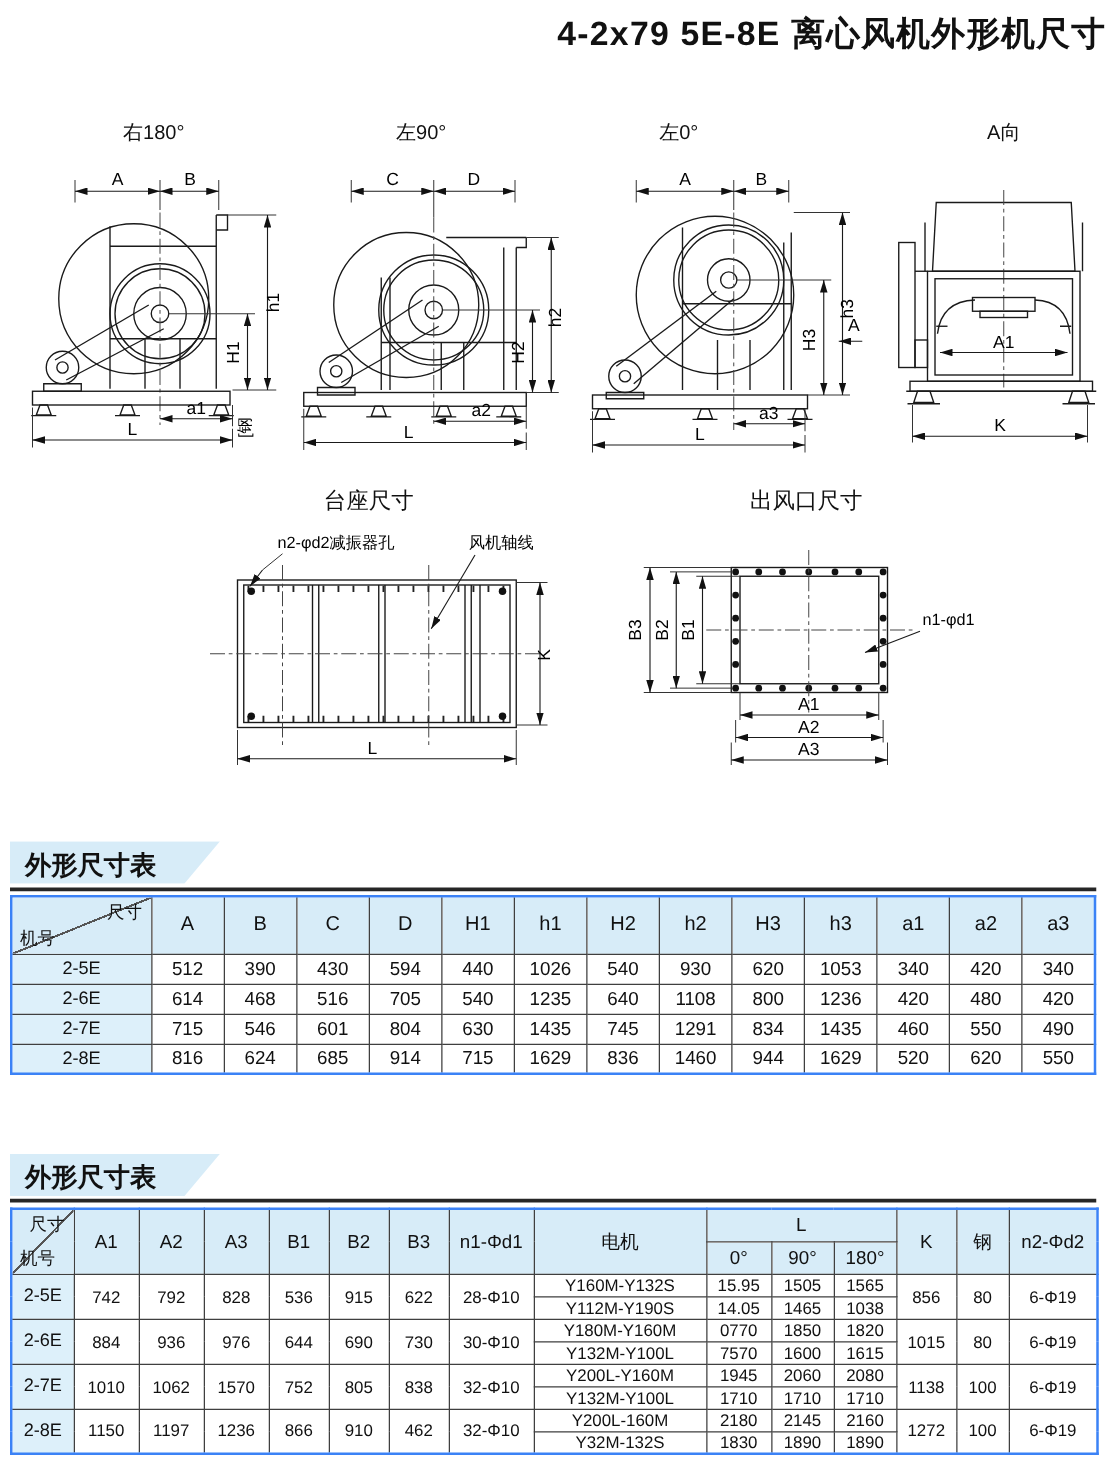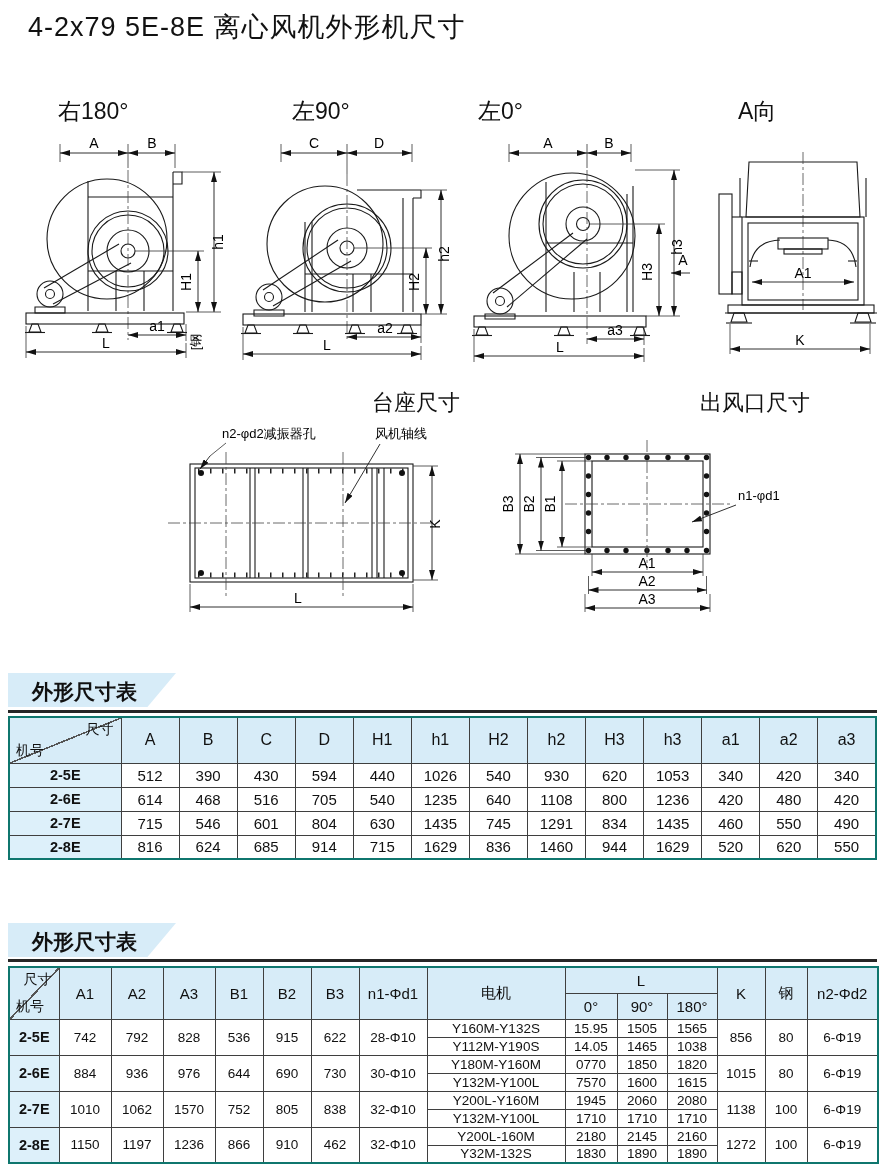--- a/index.html
+++ b/index.html
@@ -3,52 +3,52 @@
 <meta charset="utf-8">
 <style>
   * { box-sizing: border-box; margin: 0; padding: 0; }
   html,body { width: 885px; height: 1167px; }
   body {
     position: relative; background: #ffffff; color: #111;
     font-family: "Liberation Sans", sans-serif; overflow: hidden;
   }
   .abs { position: absolute; }
   .page-title {
-    top: 9px; left: 0; width: 885px; text-align: left;
-    font-size: 27px; font-weight: normal; letter-spacing: 1px; padding-left: 28px;
+    top: 9px; left: 0; width: 885px; text-align: right;
+    font-size: 27px; font-weight: bold; letter-spacing: 1px; padding-left: 28px;
   }
-  .view-label { font-size: 23px; width: 130px; }
-  .mid-label { font-size: 22px; text-align: right; width: 330px; }
+  .view-label { font-size: 16px; text-align: center; width: 130px; }
+  .mid-label { font-size: 18px; text-align: center; width: 330px; }
 
   
   svg .ln   { fill: none; stroke: #1a1a1a; stroke-width: 1.1; }
   svg .thin { fill: none; stroke: #333;    stroke-width: 0.8; }
   svg .dim  { fill: none; stroke: #1a1a1a; stroke-width: 0.9; }
   svg .cl   { fill: none; stroke: #444; stroke-width: 0.8; stroke-dasharray: 12 3 3 3; }
   svg .tick { fill: none; stroke: #222; stroke-width: 5; stroke-dasharray: 1.5 10.5; }
   svg .dot  { fill: #111; stroke: none; }
   svg text  { font-family: "Liberation Sans", sans-serif; font-size: 14px; fill: #000; }
   svg text.cn { font-size: 13px; }
 
   
   .bar {
     left: 8px; width: 168px; height: 34px; background: #d7ecf8;
     clip-path: polygon(0 0, 100% 0, 83% 100%, 0 100%);
-    font-size: 21px; font-weight: bold; padding: 5px 0 0 24px;
+    font-size: 21px; font-weight: bold; padding: 5px 0 0 12px;
   }
   .rule { left: 8px; width: 869px; height: 3px; background: #262626; }
 
   
-  table { border-collapse: collapse; table-layout: fixed; width: 869px; background: #fff; border: 2px solid #0f766e; }
+  table { border-collapse: collapse; table-layout: fixed; width: 869px; background: #fff; border: 2px solid #3b82f6; }
   th, td { border: 1px solid #3f3f3f; text-align: center; vertical-align: middle; overflow: hidden; font-weight: normal; }
   .t1 td { height: 24px; font-size: 15px; }
   .t1 thead th { height: 46px; font-size: 16px; background: #d7ecf8; }
   .t2 thead th { font-size: 15px; background: #d7ecf8; height: 26px; }
   .t2 td { height: 18px; font-size: 13.5px; }
-  .model { background: #ddf0fa !important; font-weight: bold; font-size: 14.5px; }
+  .model { background: #ddf0fa !important; font-weight: normal; font-size: 14.5px; }
   .corner { position: relative; background: #d7ecf8; padding: 0; }
   .corner .diag {
     position: absolute; inset: 0;
     background: linear-gradient(to bottom right,
       transparent calc(50% - 0.8px), #555 calc(50% - 0.8px),
       #555 calc(50% + 0.8px), transparent calc(50% + 0.8px));
   }
   .corner .ct { position: absolute; top: 3px; right: 7px; font-size: 14px; }
   .corner .cb { position: absolute; bottom: 3px; left: 6px; font-size: 14px; }
 </style>
@@ -59,21 +59,21 @@
   <defs>
     <marker id="ar" viewBox="0 0 10 6" markerWidth="10" markerHeight="6" refX="10" refY="3" orient="auto-start-reverse" markerUnits="userSpaceOnUse">
       <path d="M0,0 L10,3 L0,6 Z" fill="#111"></path>
     </marker>
   </defs>
 </svg>
 
 <div class="abs page-title">4-2x79 5E-8E 离心风机外形机尺寸</div>
 
 <div class="abs view-label" style="left:58px;top:96px">右180°</div>
-<div class="abs view-label" style="left:292px;top:96px">左90°</div>
+<div class="abs view-label" style="left:272px;top:96px">左90°</div>
 <div class="abs view-label" style="left:478px;top:96px">左0°</div>
 <div class="abs view-label" style="left:738px;top:96px">A向</div>
 
 <svg class="abs" style="left:10px;top:122px" width="225" height="258" viewBox="0 0 225 258">
   <line class="thin" x1="50" y1="22" x2="50" y2="40"></line>
     <line class="thin" x1="118" y1="22" x2="118" y2="46"></line>
     <line class="thin" x1="165" y1="22" x2="165" y2="46"></line>
   <line class="dim" x1="50" y1="31" x2="118" y2="31" marker-start="url(#ar)" marker-end="url(#ar)"></line>
   <line class="dim" x1="118" y1="31" x2="165" y2="31" marker-start="url(#ar)" marker-end="url(#ar)"></line>
   <text x="84" y="26" text-anchor="middle">A</text>

